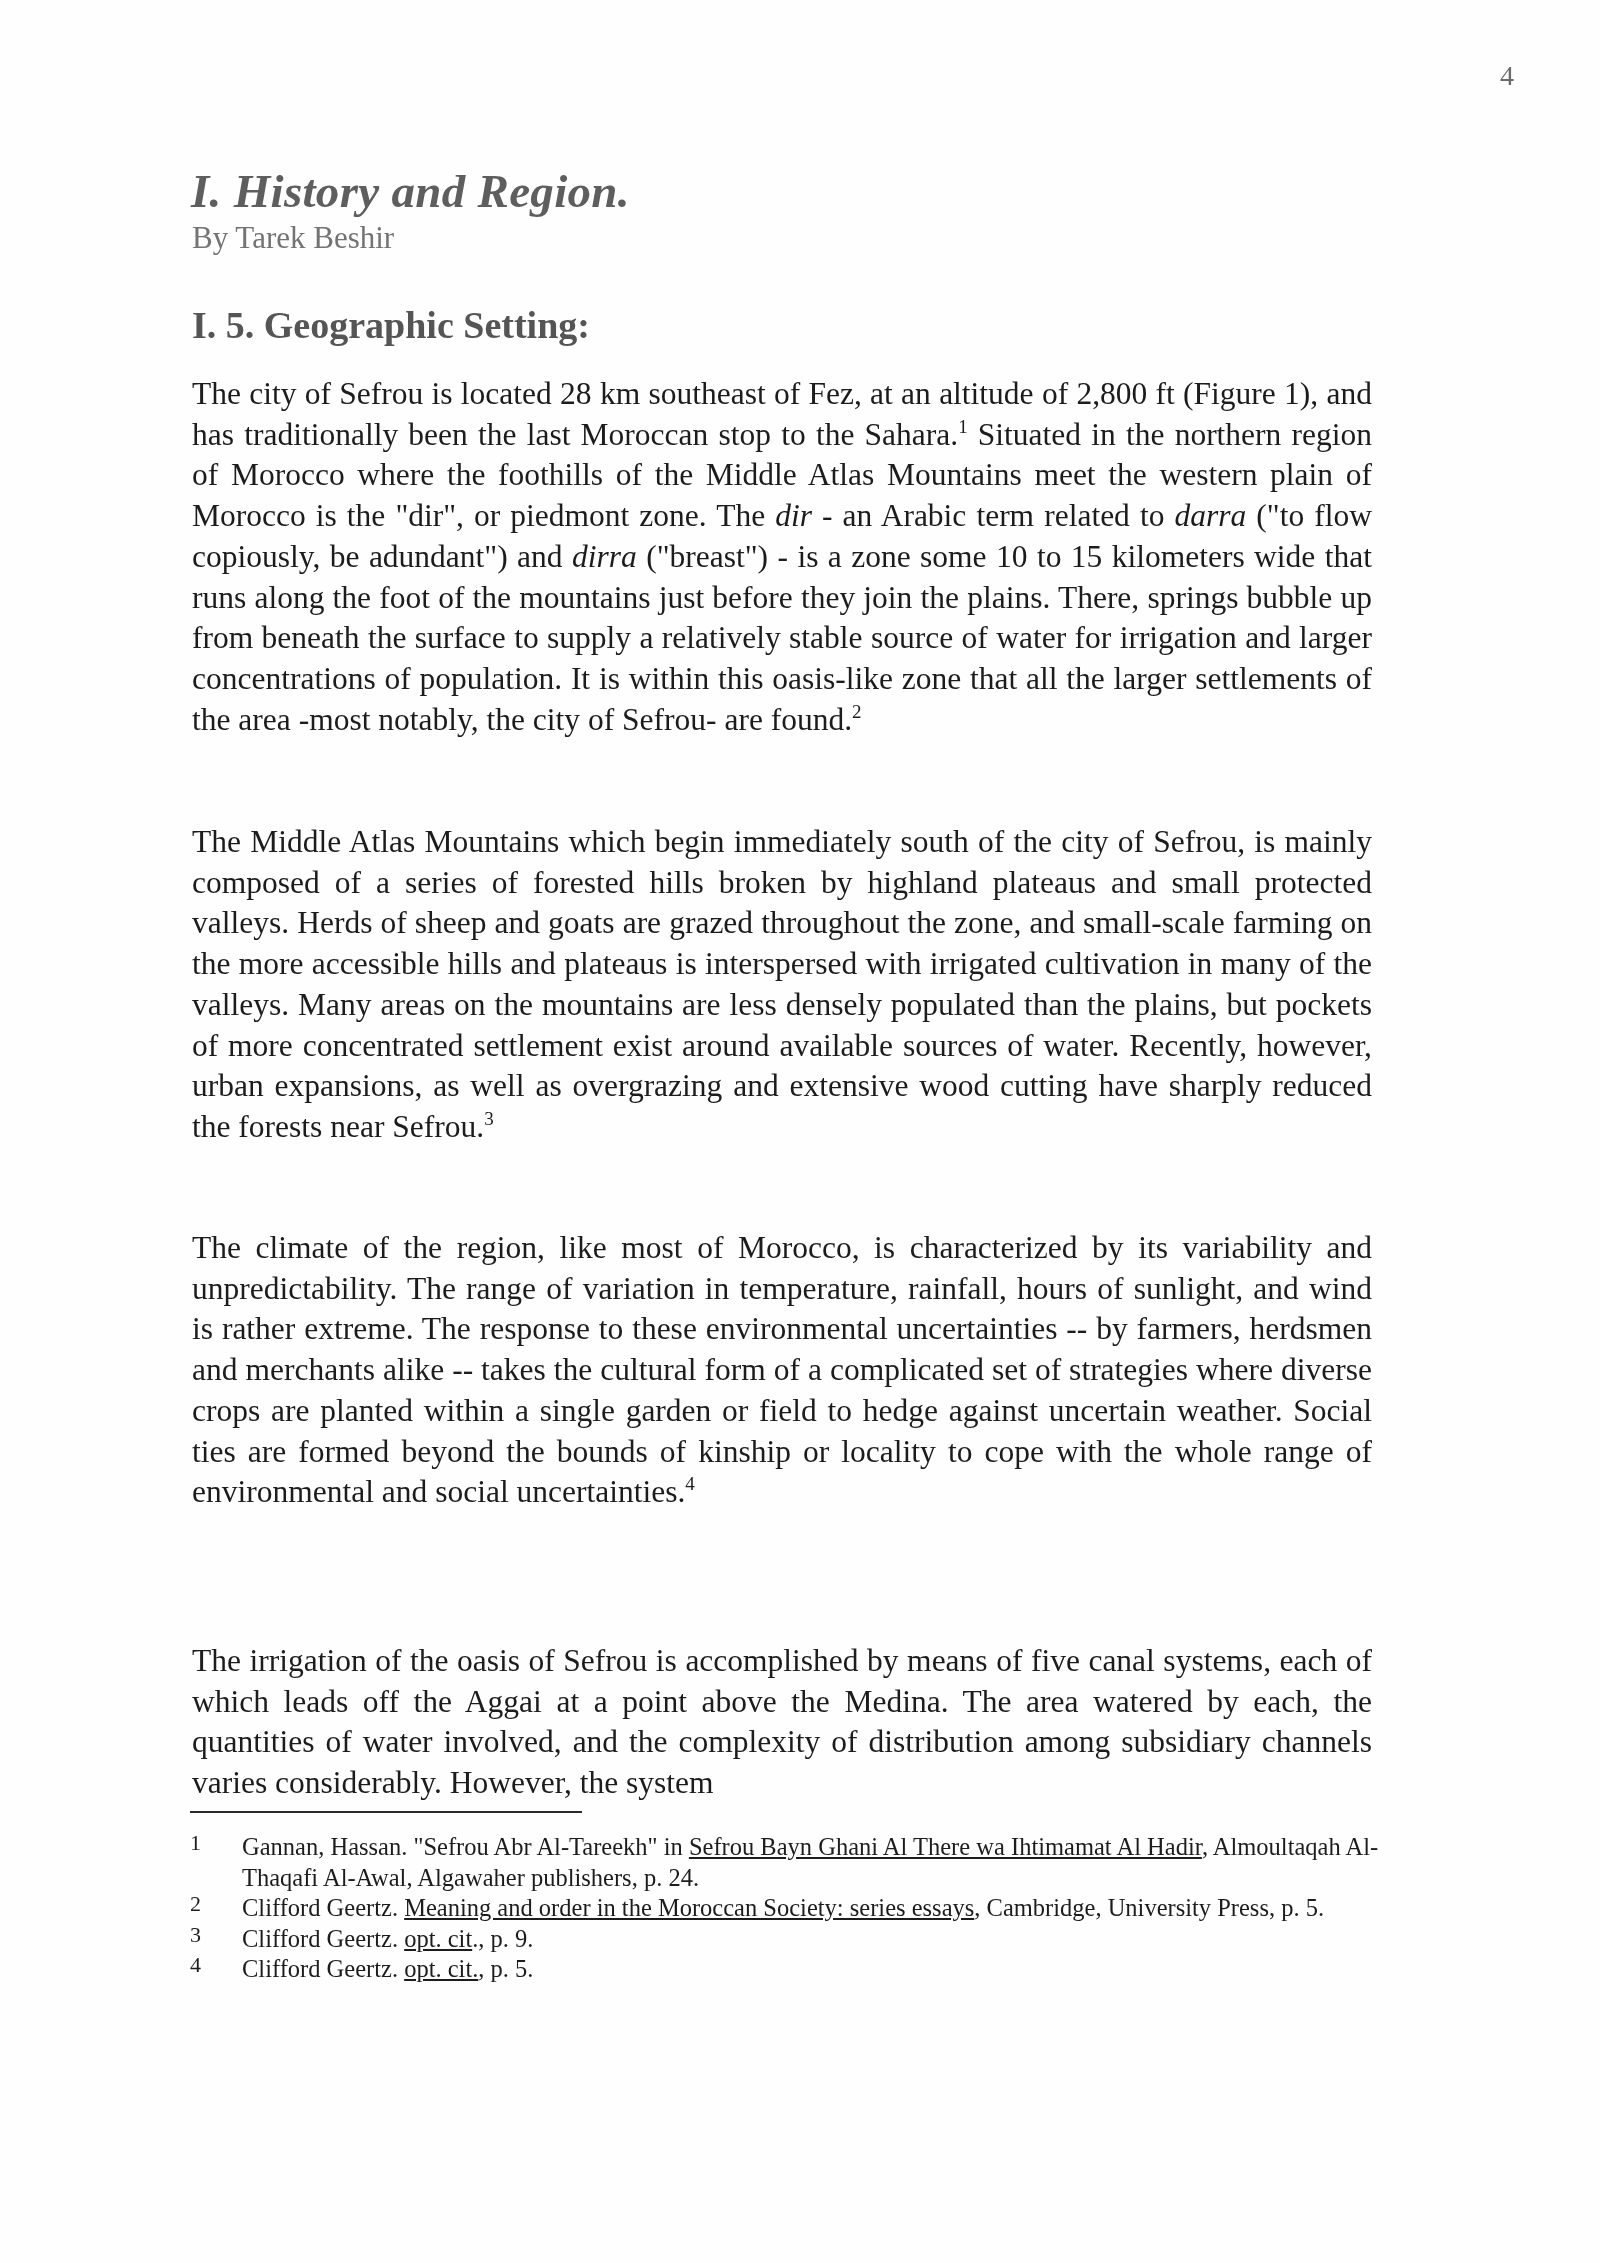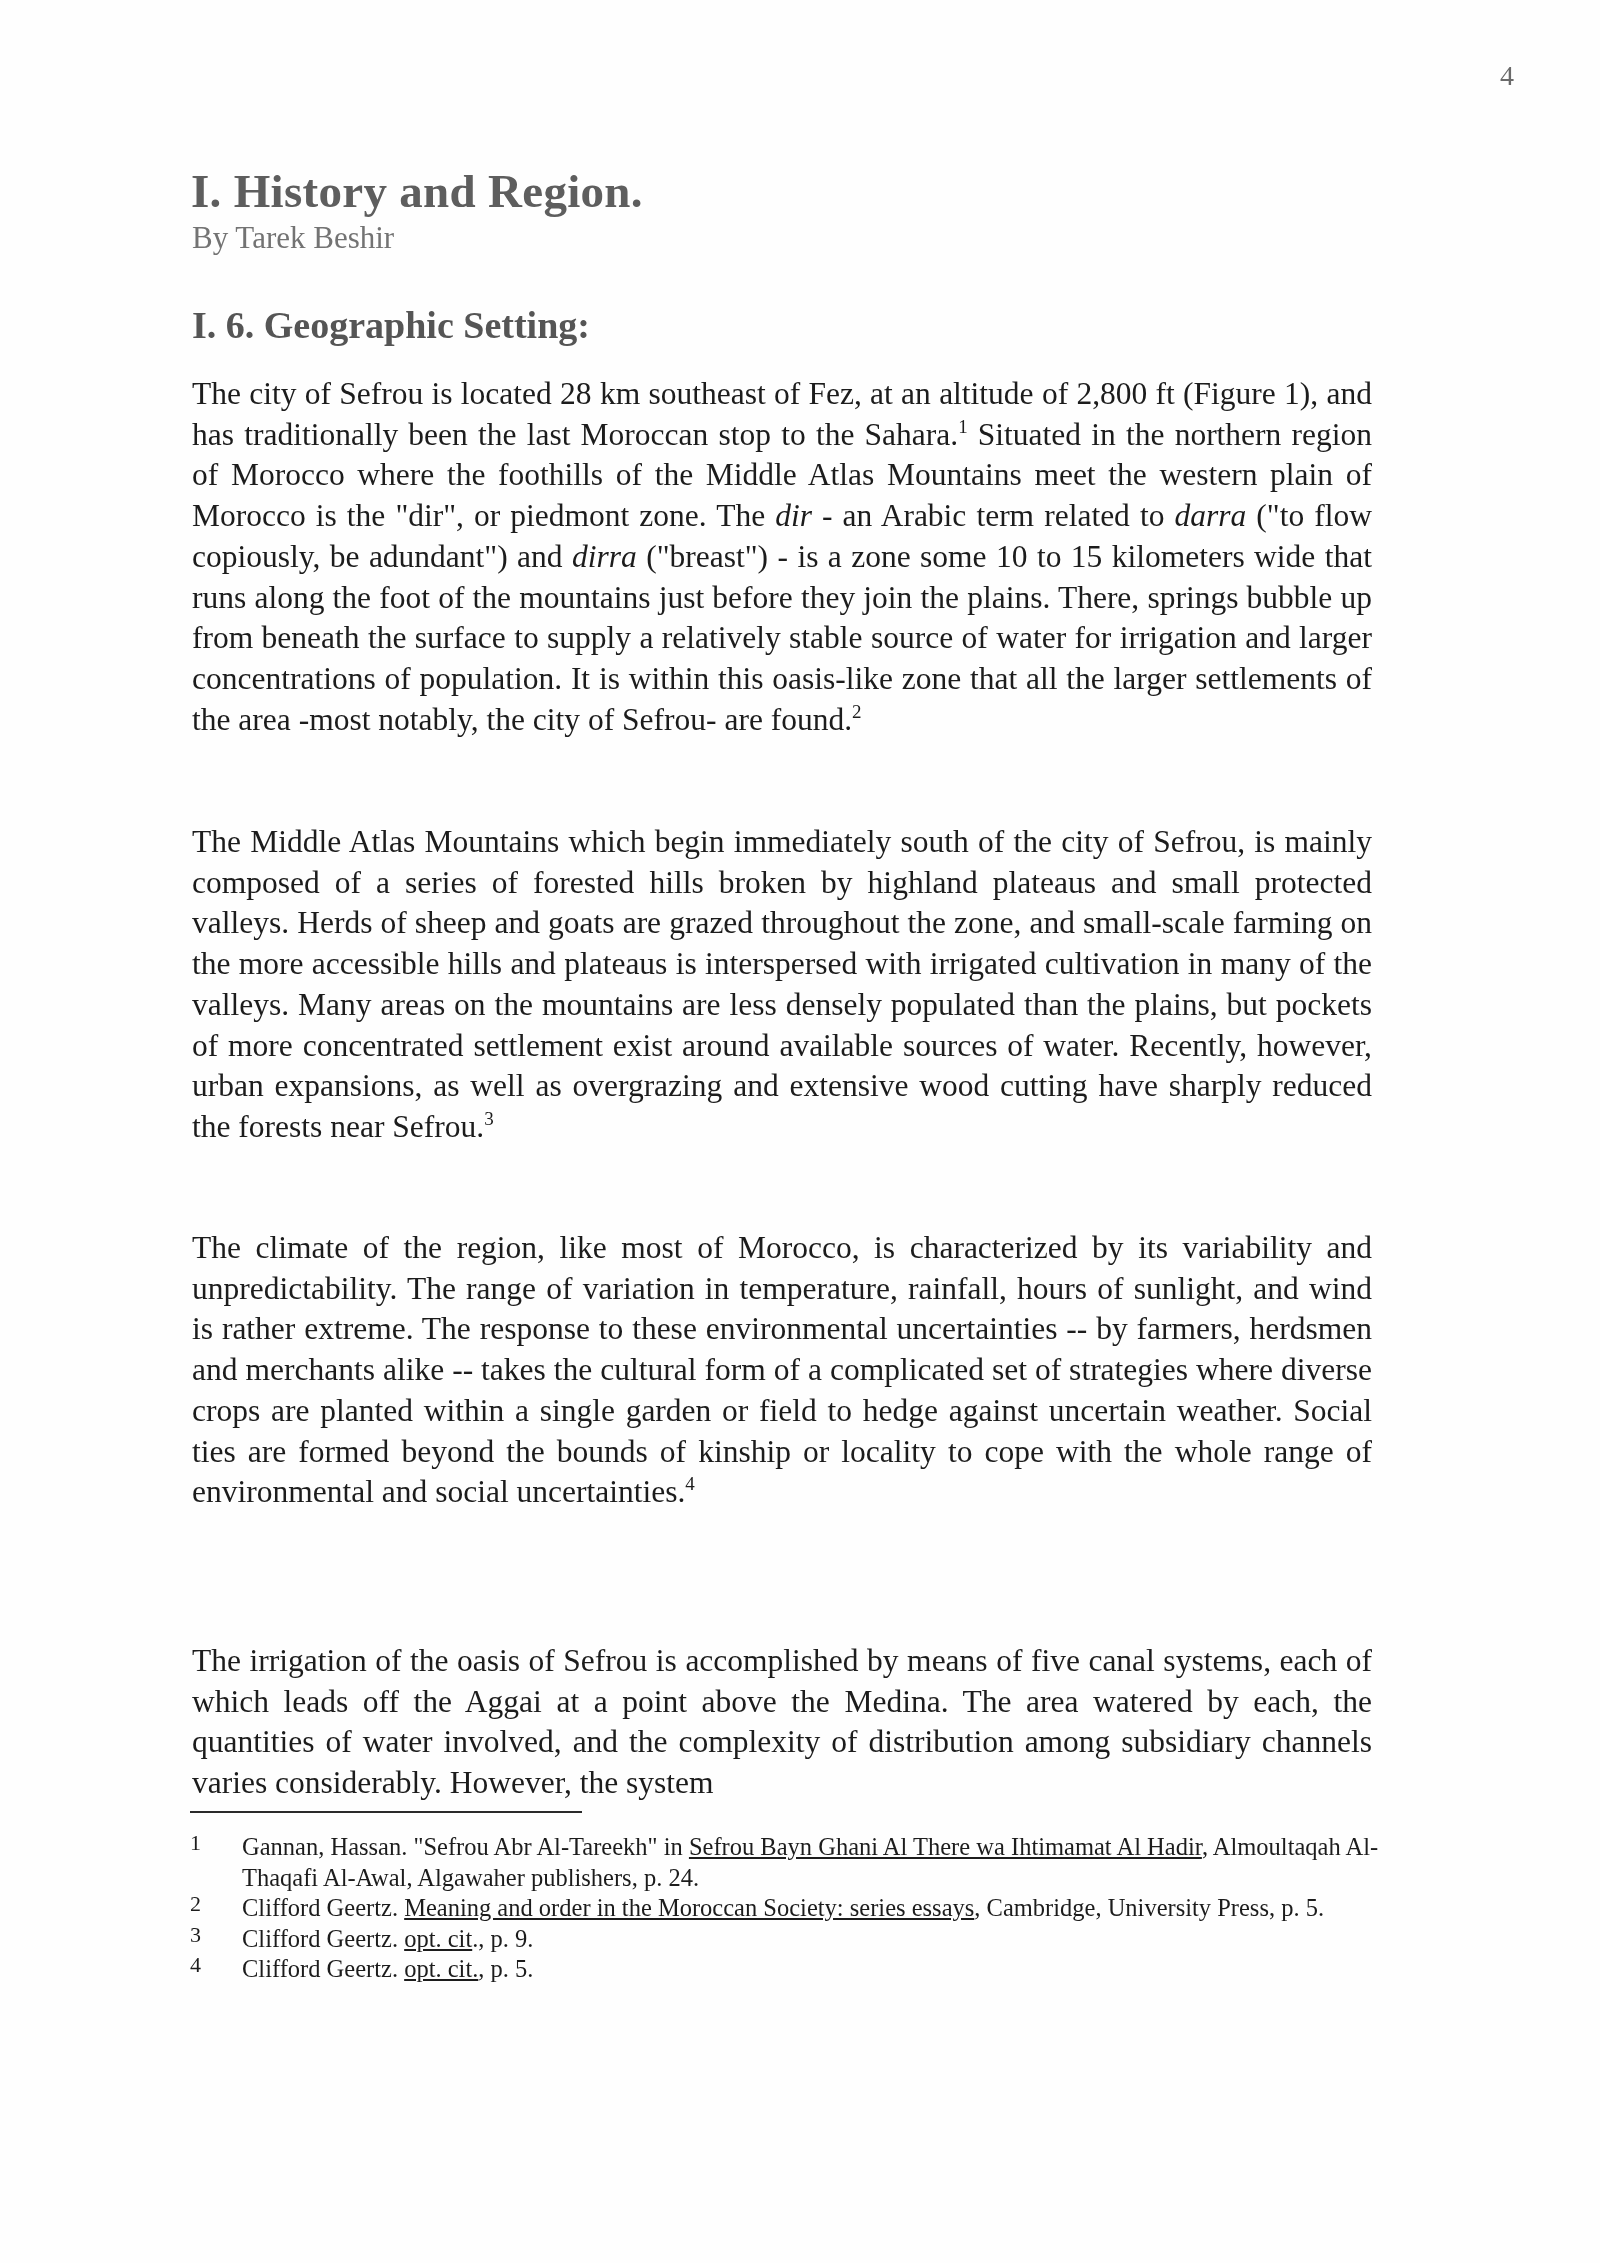--- a/index.html
+++ b/index.html
@@ -35,20 +35,21 @@
     .title {
       position: absolute;
       left: 191px;
       top: 168px;
       margin: 0;
       font-size: 47px;
       font-weight: bold;
       color: #5e5e5e;
       line-height: 1;
       letter-spacing: 0.3px;
+      font-style: italic;
     }
     .byline {
       position: absolute;
       left: 192px;
       top: 222px;
       font-size: 31px;
       color: #737373;
       line-height: 1;
     }
     .section-heading {
@@ -120,21 +121,21 @@
 </head>
 <body>
 
 <div class="page">
 
   <div class="page-number">4</div>
 
   <h1 class="title">I. History and Region.</h1>
   <div class="byline">By Tarek Beshir</div>
 
-  <h2 class="section-heading">I. 6. Geographic Setting:</h2>
+  <h2 class="section-heading">I. 5. Geographic Setting:</h2>
 
   <p class="body-text para-1"><span>The city of Sefrou is located 28 km southeast of Fez, at an altitude of 2,800 ft (Figure 1), and has traditionally been the last Moroccan stop to the Sahara.</span><sup>1</sup><span> Situated in the northern region of Morocco where the foothills of the Middle Atlas Mountains meet the western plain of Morocco is the "dir", or piedmont zone.  The </span><i>dir</i><span> - an Arabic term related to </span><i>darra</i><span> ("to flow copiously, be adundant") and </span><i>dirra</i><span> ("breast") - is a zone some 10 to 15 kilometers wide that runs along the foot of the mountains just before they  join the plains.  There, springs bubble up from beneath the surface to supply a relatively stable source of water for irrigation and larger concentrations of population.  It is within this oasis-like zone that all the larger settlements of the area -most notably, the city of Sefrou- are found.</span><sup>2</sup></p>
   <p class="body-text para-2"><span>The Middle Atlas Mountains which begin immediately south of the city of Sefrou, is mainly composed of a series of forested hills broken by highland plateaus and small protected valleys.  Herds of sheep and goats are grazed throughout the zone, and small-scale farming on the more accessible hills and plateaus is interspersed with irrigated cultivation in many of the valleys.  Many areas on the mountains are less densely populated than the plains, but pockets of more concentrated settlement exist around available sources of water.  Recently, however, urban expansions, as well as overgrazing and extensive wood cutting have sharply reduced the forests near Sefrou.</span><sup>3</sup></p>
   <p class="body-text para-3"><span>The climate of the region, like most of Morocco, is characterized by its variability and unpredictability.  The range of variation in temperature, rainfall, hours of sunlight, and wind is rather extreme.  The response to these environmental uncertainties -- by farmers, herdsmen and merchants alike -- takes the cultural form of a complicated set of strategies where diverse crops are planted within a single garden or field to hedge against uncertain weather.  Social ties are formed beyond the bounds of kinship or locality to cope with the whole range of environmental and social uncertainties.</span><sup>4</sup></p>
   <p class="body-text para-4"><span>The irrigation of the oasis of Sefrou is accomplished by means of five canal systems, each of which leads off the Aggai at a point above the Medina.  The area watered by each, the quantities of water involved, and the complexity of distribution among subsidiary channels varies considerably.  However, the system</span></p>
 
   <div class="footnote-rule"></div>
 
   <div class="footnotes">
     <div class="footnote">

